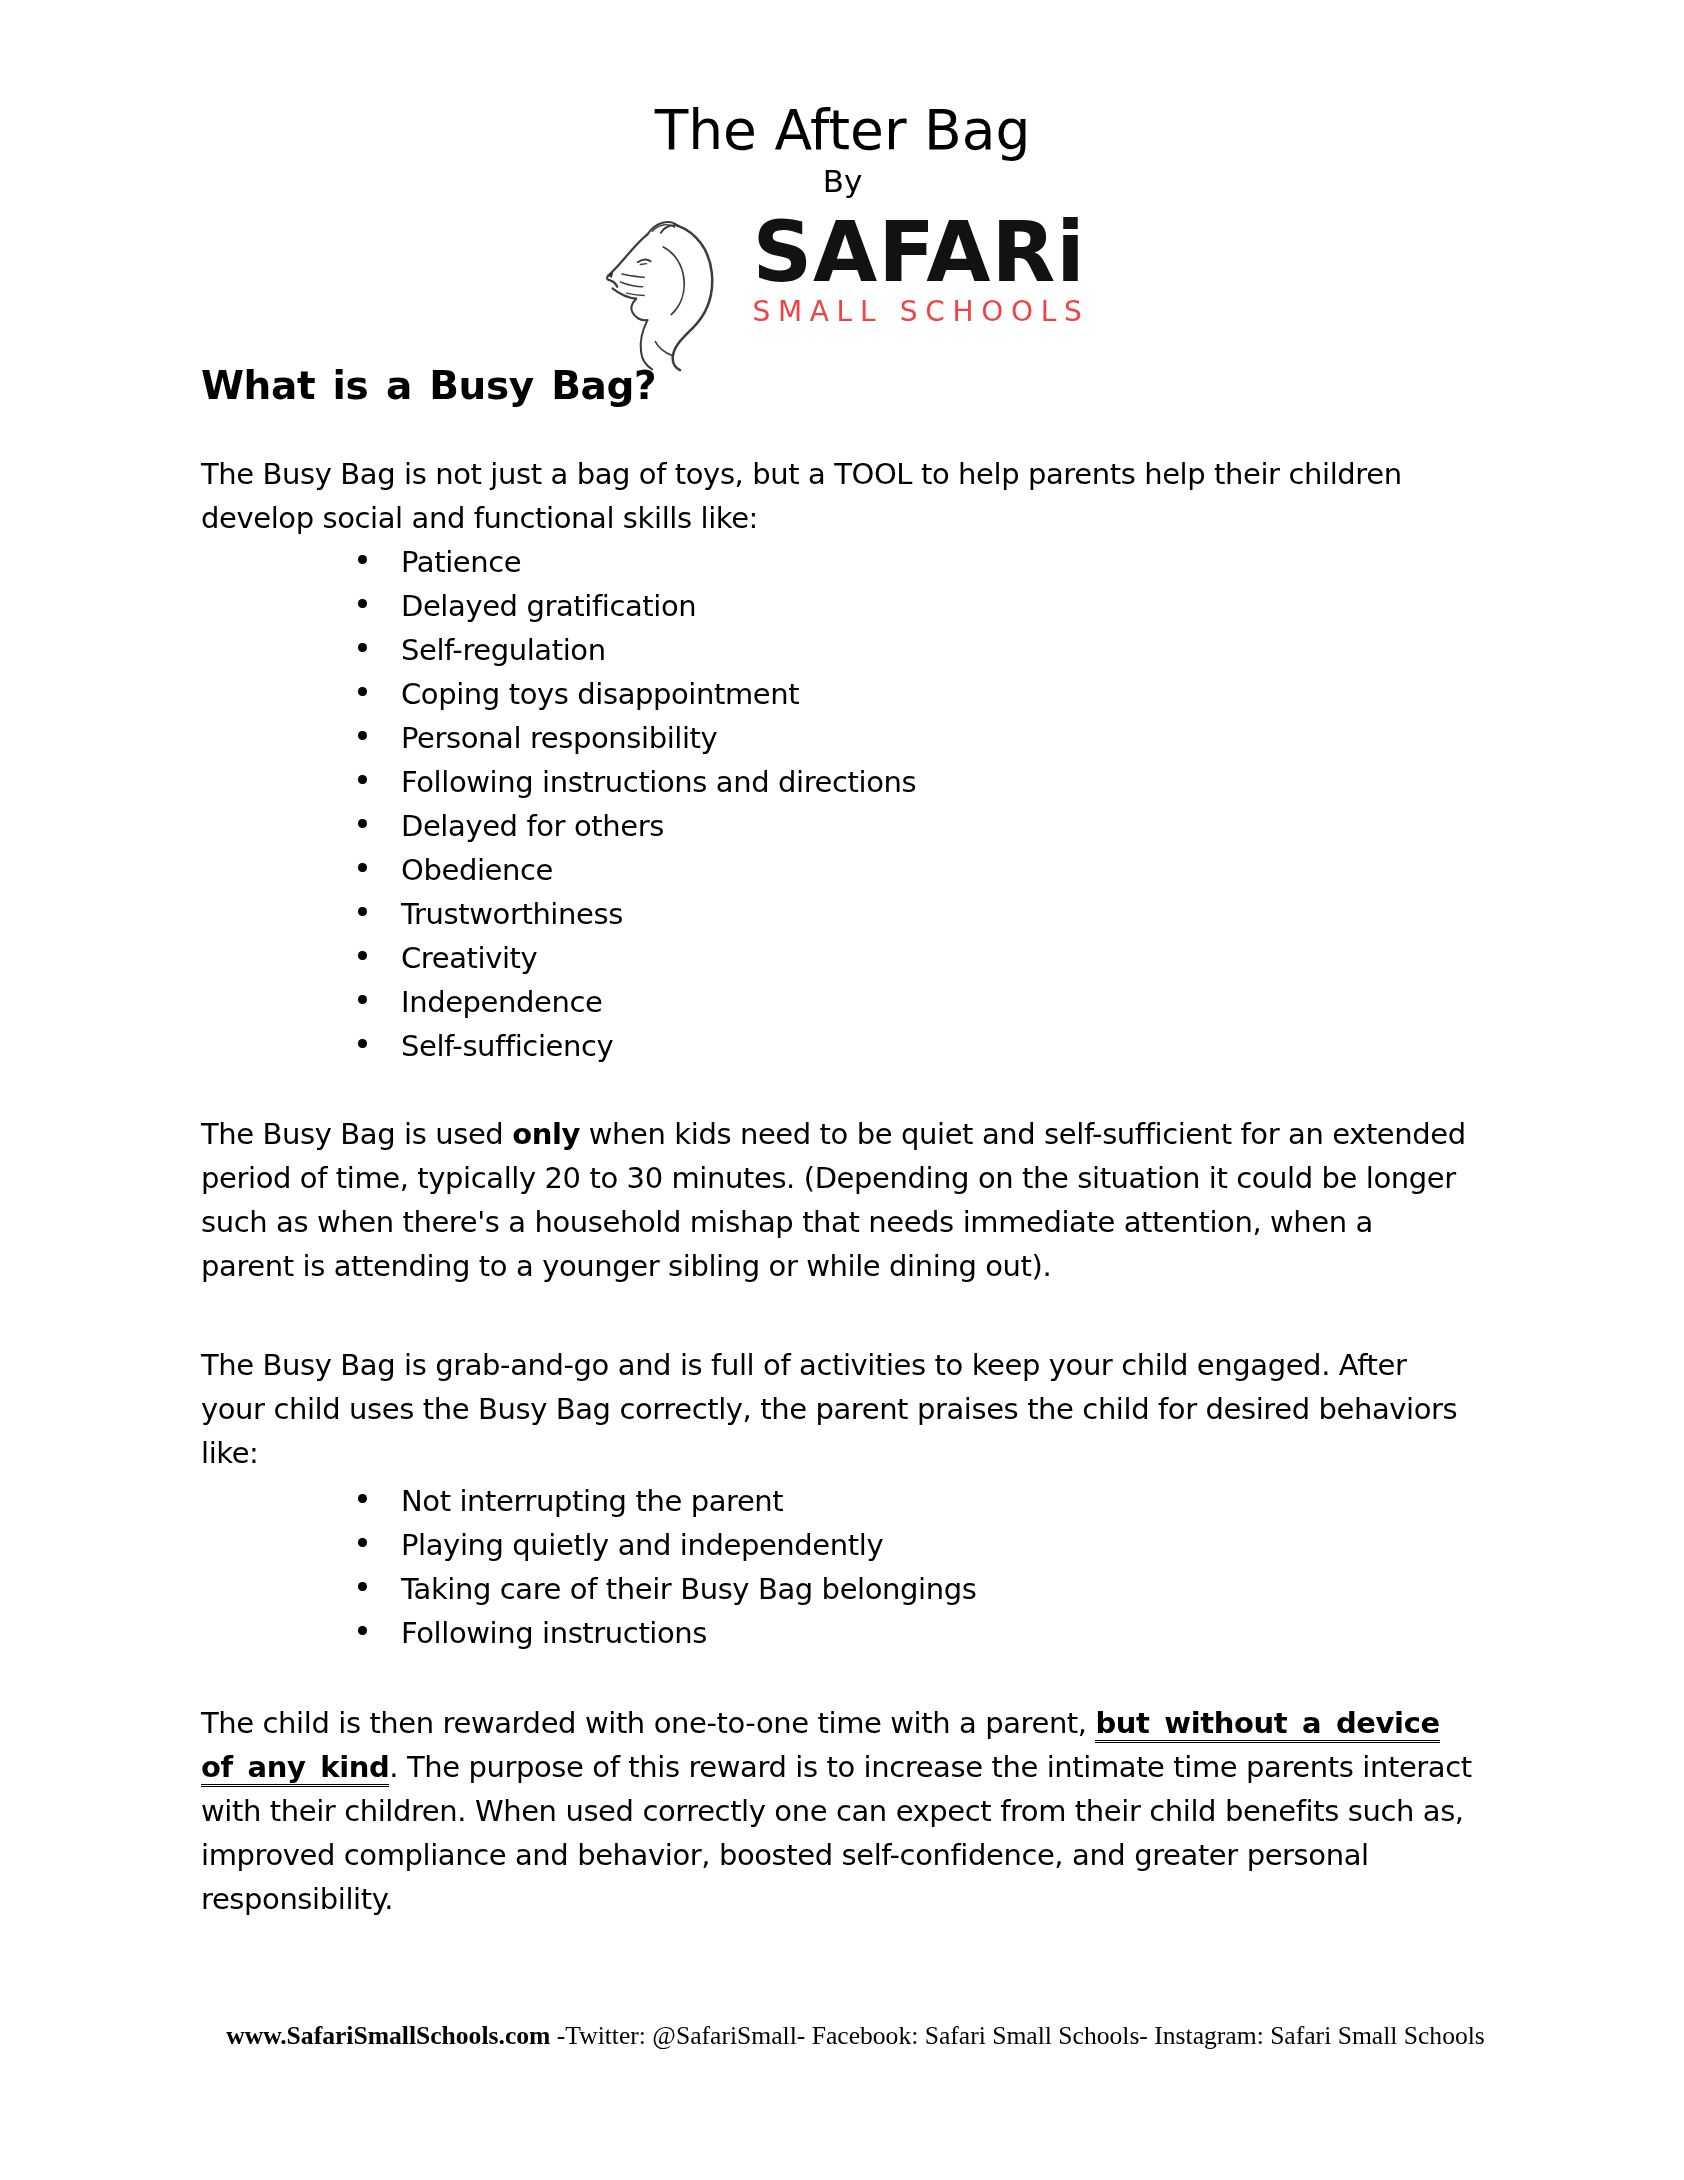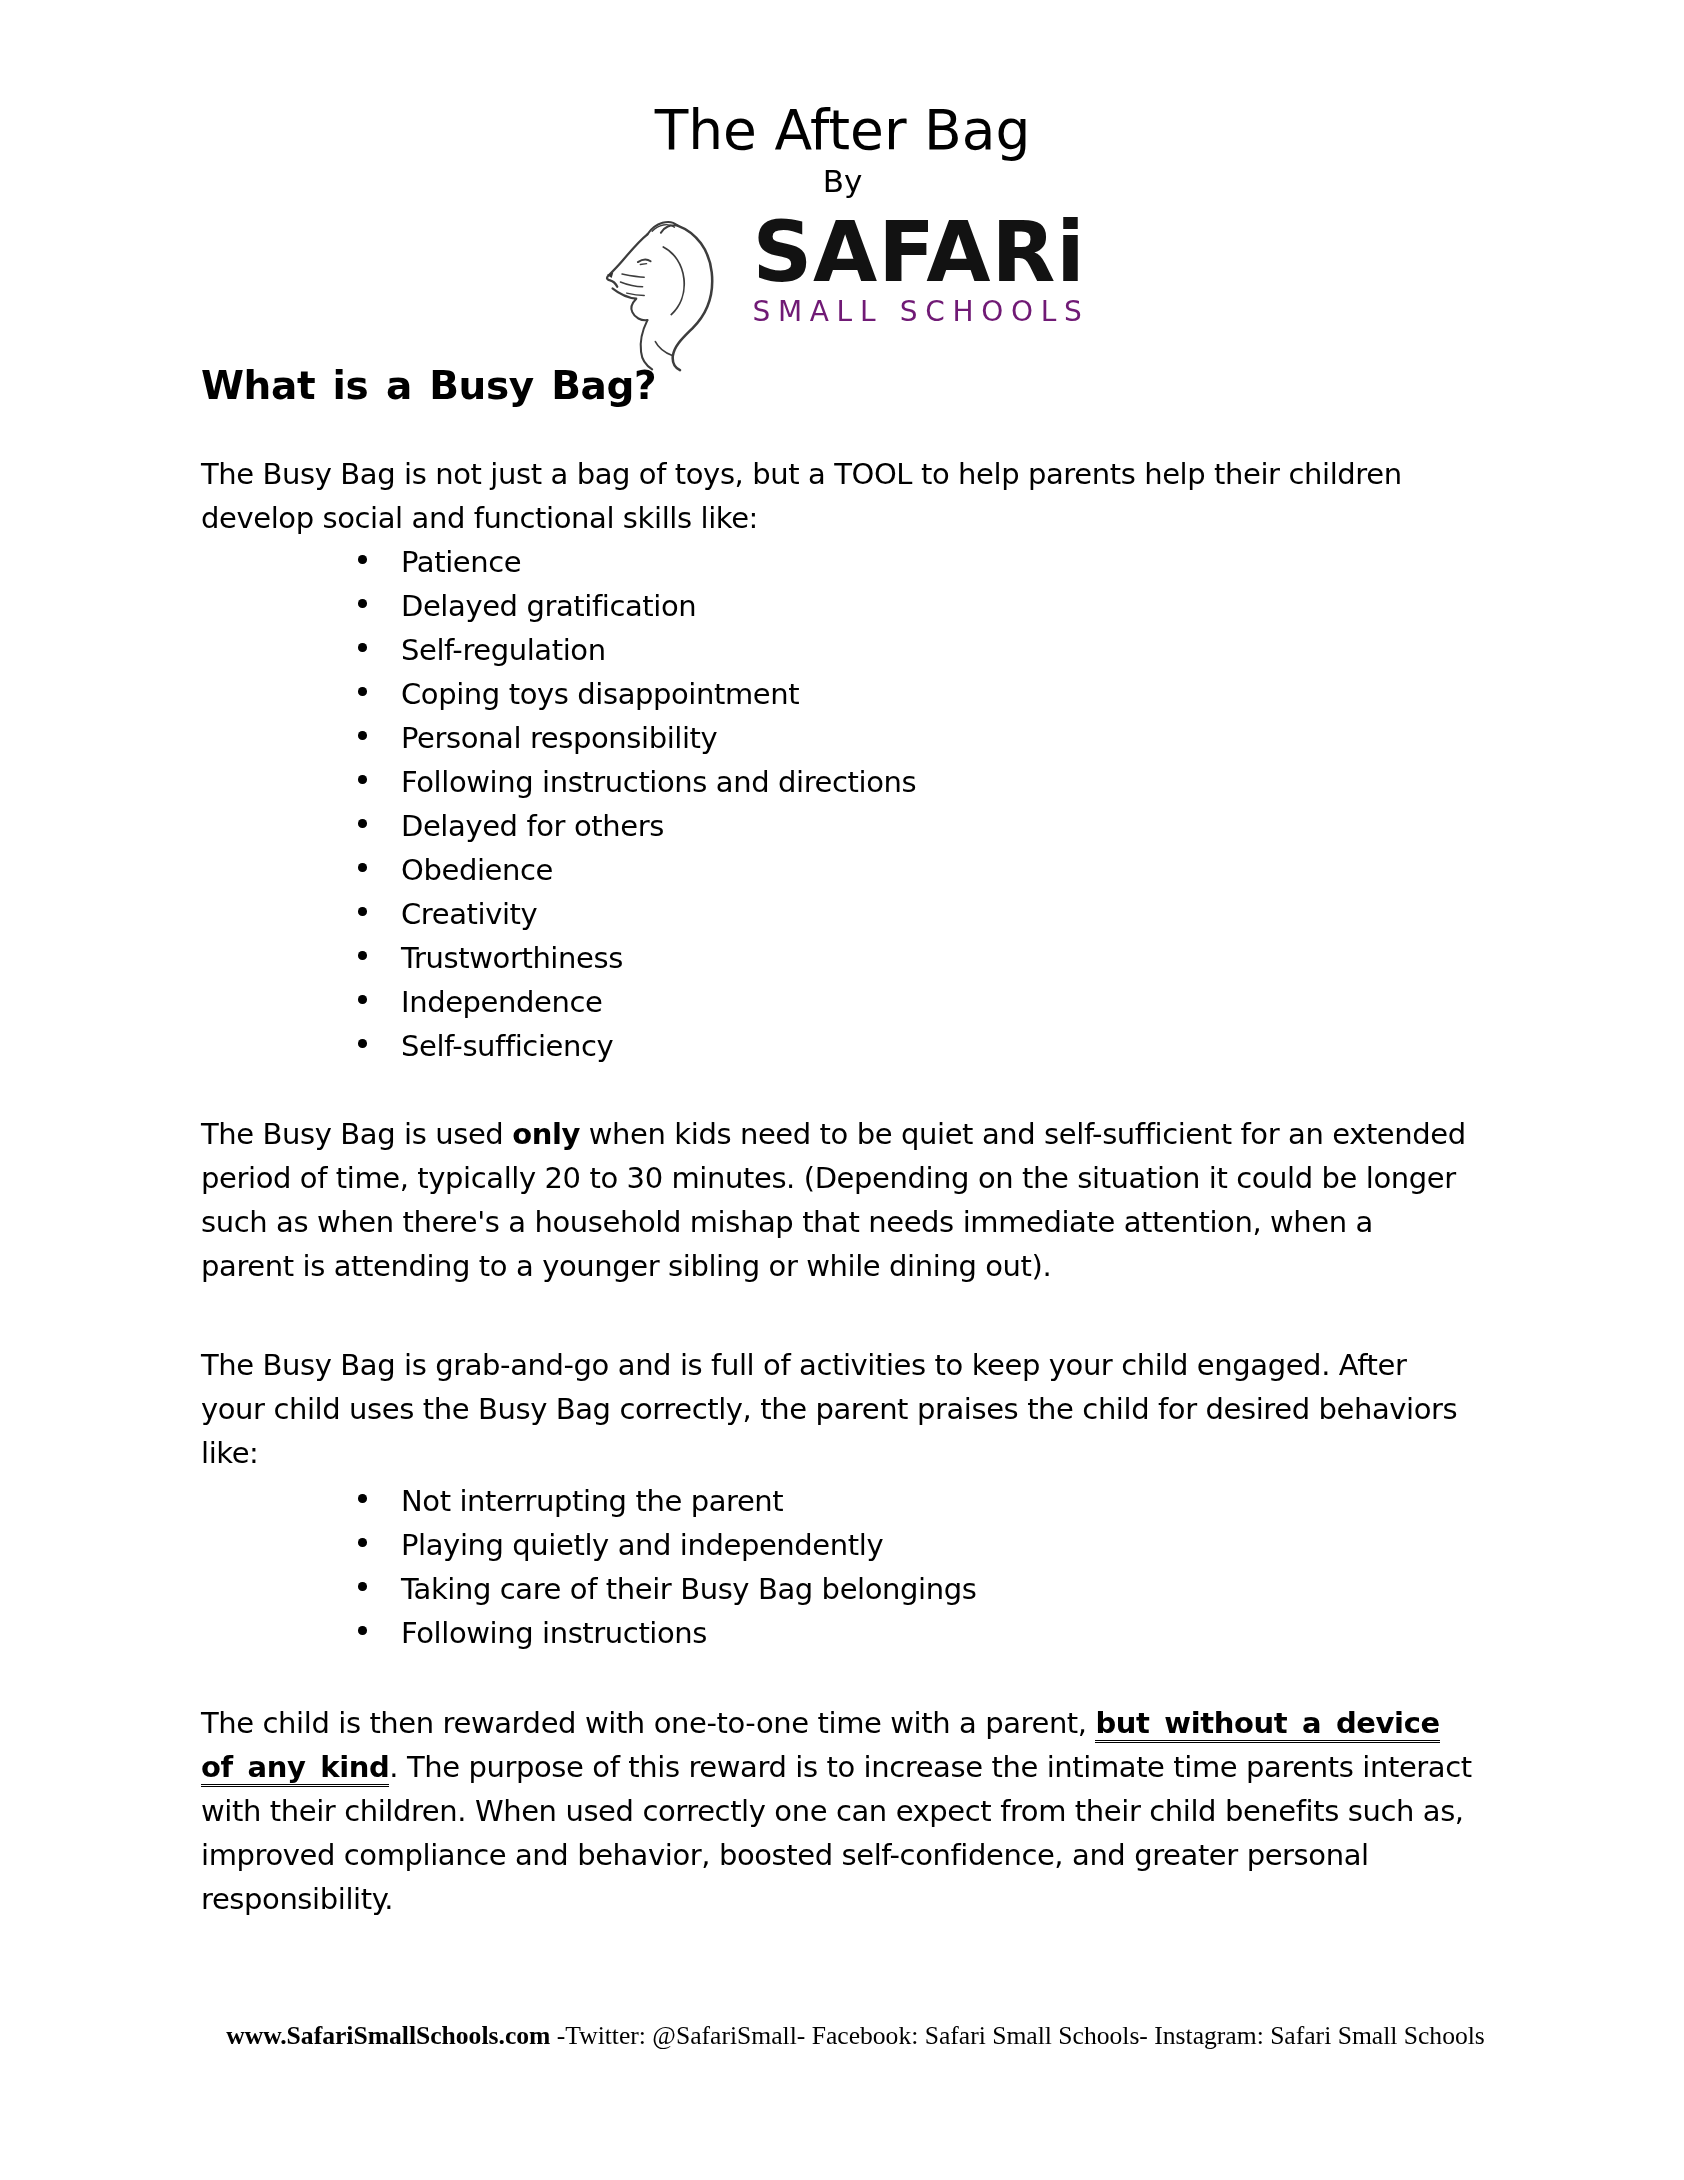--- a/index.html
+++ b/index.html
@@ -34,21 +34,21 @@
     line-height: 73px;
     font-weight: bold;
     letter-spacing: 0.9px;
     color: #121212;
   }
   .brand-tagline {
     font-size: 28px;
     line-height: 31px;
     letter-spacing: 7.7px;
     margin-top: 6.8px;
-    color: #701a75;
+    color: #ef4444;
     text-align: right;
   }
 
   
   .doc-body {
     margin-left: 201px;
     width: 1271px;
     font-size: 29px;
     line-height: 44px;
     letter-spacing: -0.4px;
@@ -157,22 +157,22 @@
 
     <ul class="bullet-list skills">
       <li><span class="bullet-dot"></span><span>Patience</span></li>
       <li><span class="bullet-dot"></span><span>Delayed gratification</span></li>
       <li><span class="bullet-dot"></span><span>Self-regulation</span></li>
       <li><span class="bullet-dot"></span><span>Coping toys disappointment</span></li>
       <li><span class="bullet-dot"></span><span>Personal responsibility</span></li>
       <li><span class="bullet-dot"></span><span>Following instructions and directions</span></li>
       <li><span class="bullet-dot"></span><span>Delayed for others</span></li>
       <li><span class="bullet-dot"></span><span>Obedience</span></li>
+      <li><span class="bullet-dot"></span><span>Trustworthiness</span></li>
       <li><span class="bullet-dot"></span><span>Creativity</span></li>
-      <li><span class="bullet-dot"></span><span>Trustworthiness</span></li>
       <li><span class="bullet-dot"></span><span>Independence</span></li>
       <li><span class="bullet-dot"></span><span>Self-sufficiency</span></li>
     </ul>
 
     <p class="para usage"><span>The Busy Bag is used </span><span class="bold-inline">only</span><span> when kids need to be quiet and self-sufficient for an extended period of time, typically 20 to 30 minutes. (Depending on the situation it could be longer such as when there's a household mishap that needs immediate attention, when a parent is attending to a younger sibling or while dining out).</span></p>
 
     <p class="para grab">The Busy Bag is grab-and-go and is full of activities to keep your child engaged. After your child uses the Busy Bag correctly, the parent praises the child for desired behaviors like:</p>
 
     <ul class="bullet-list behaviors">
       <li><span class="bullet-dot"></span><span>Not interrupting the parent</span></li>

